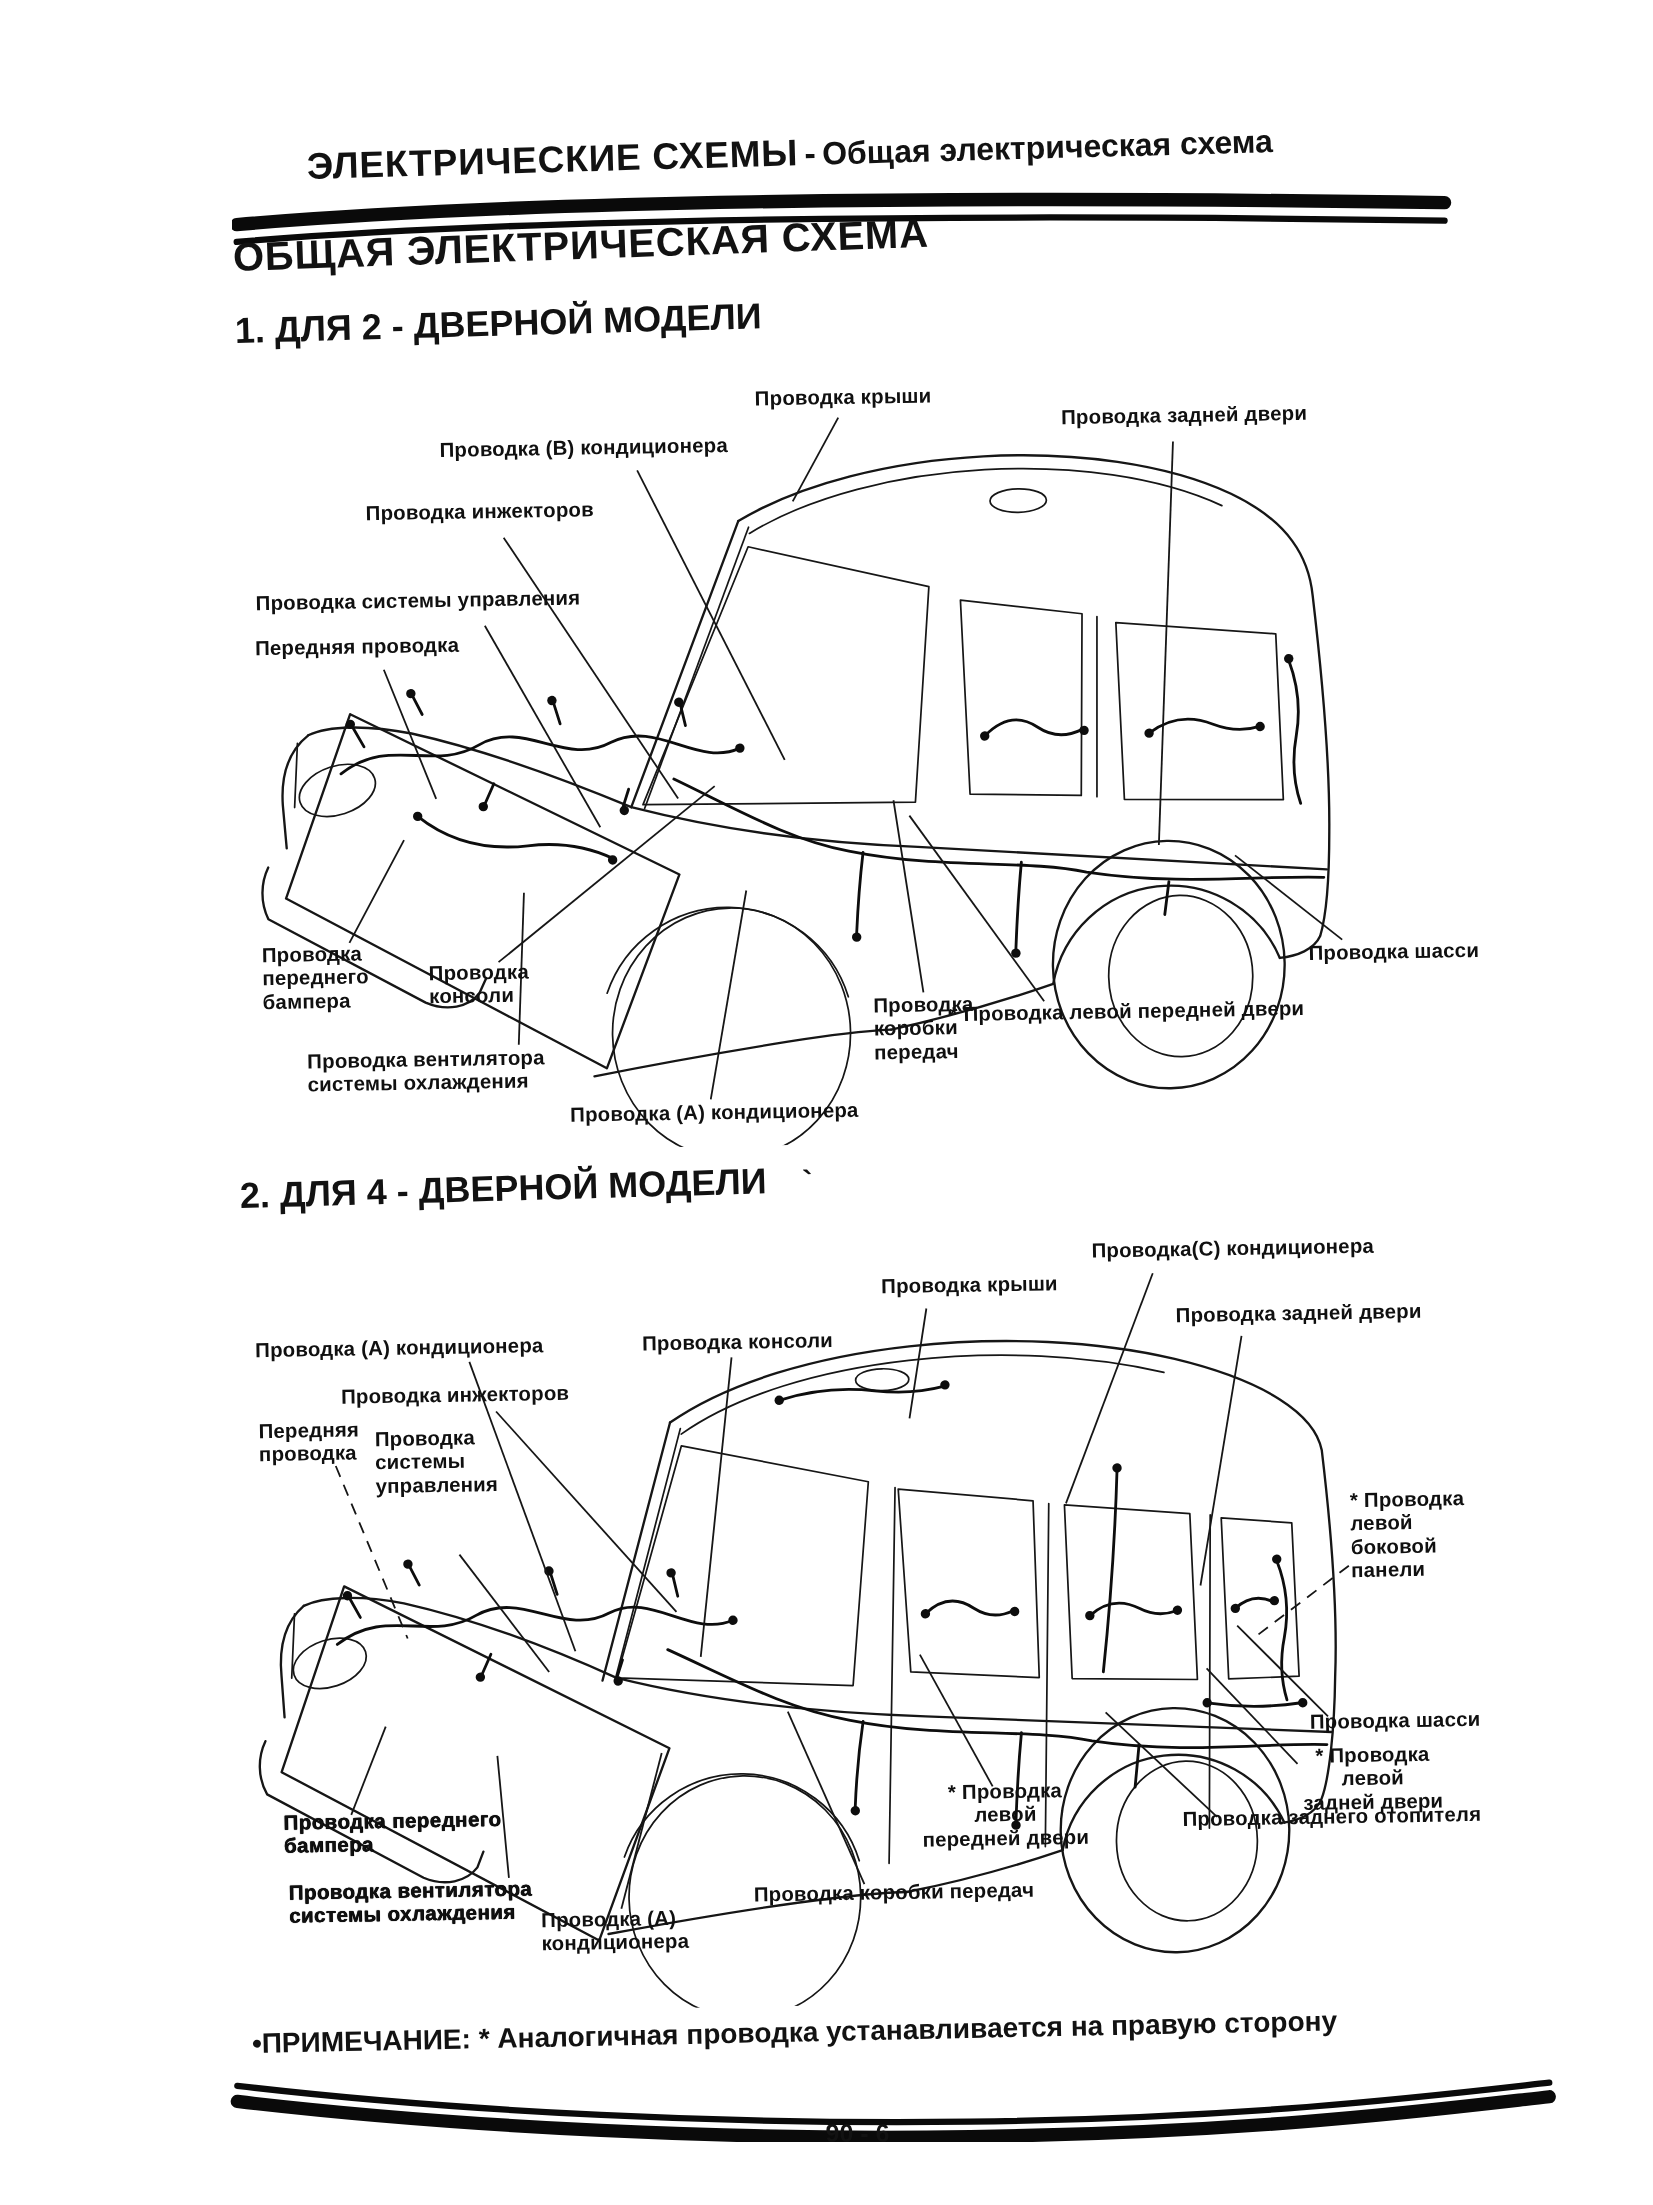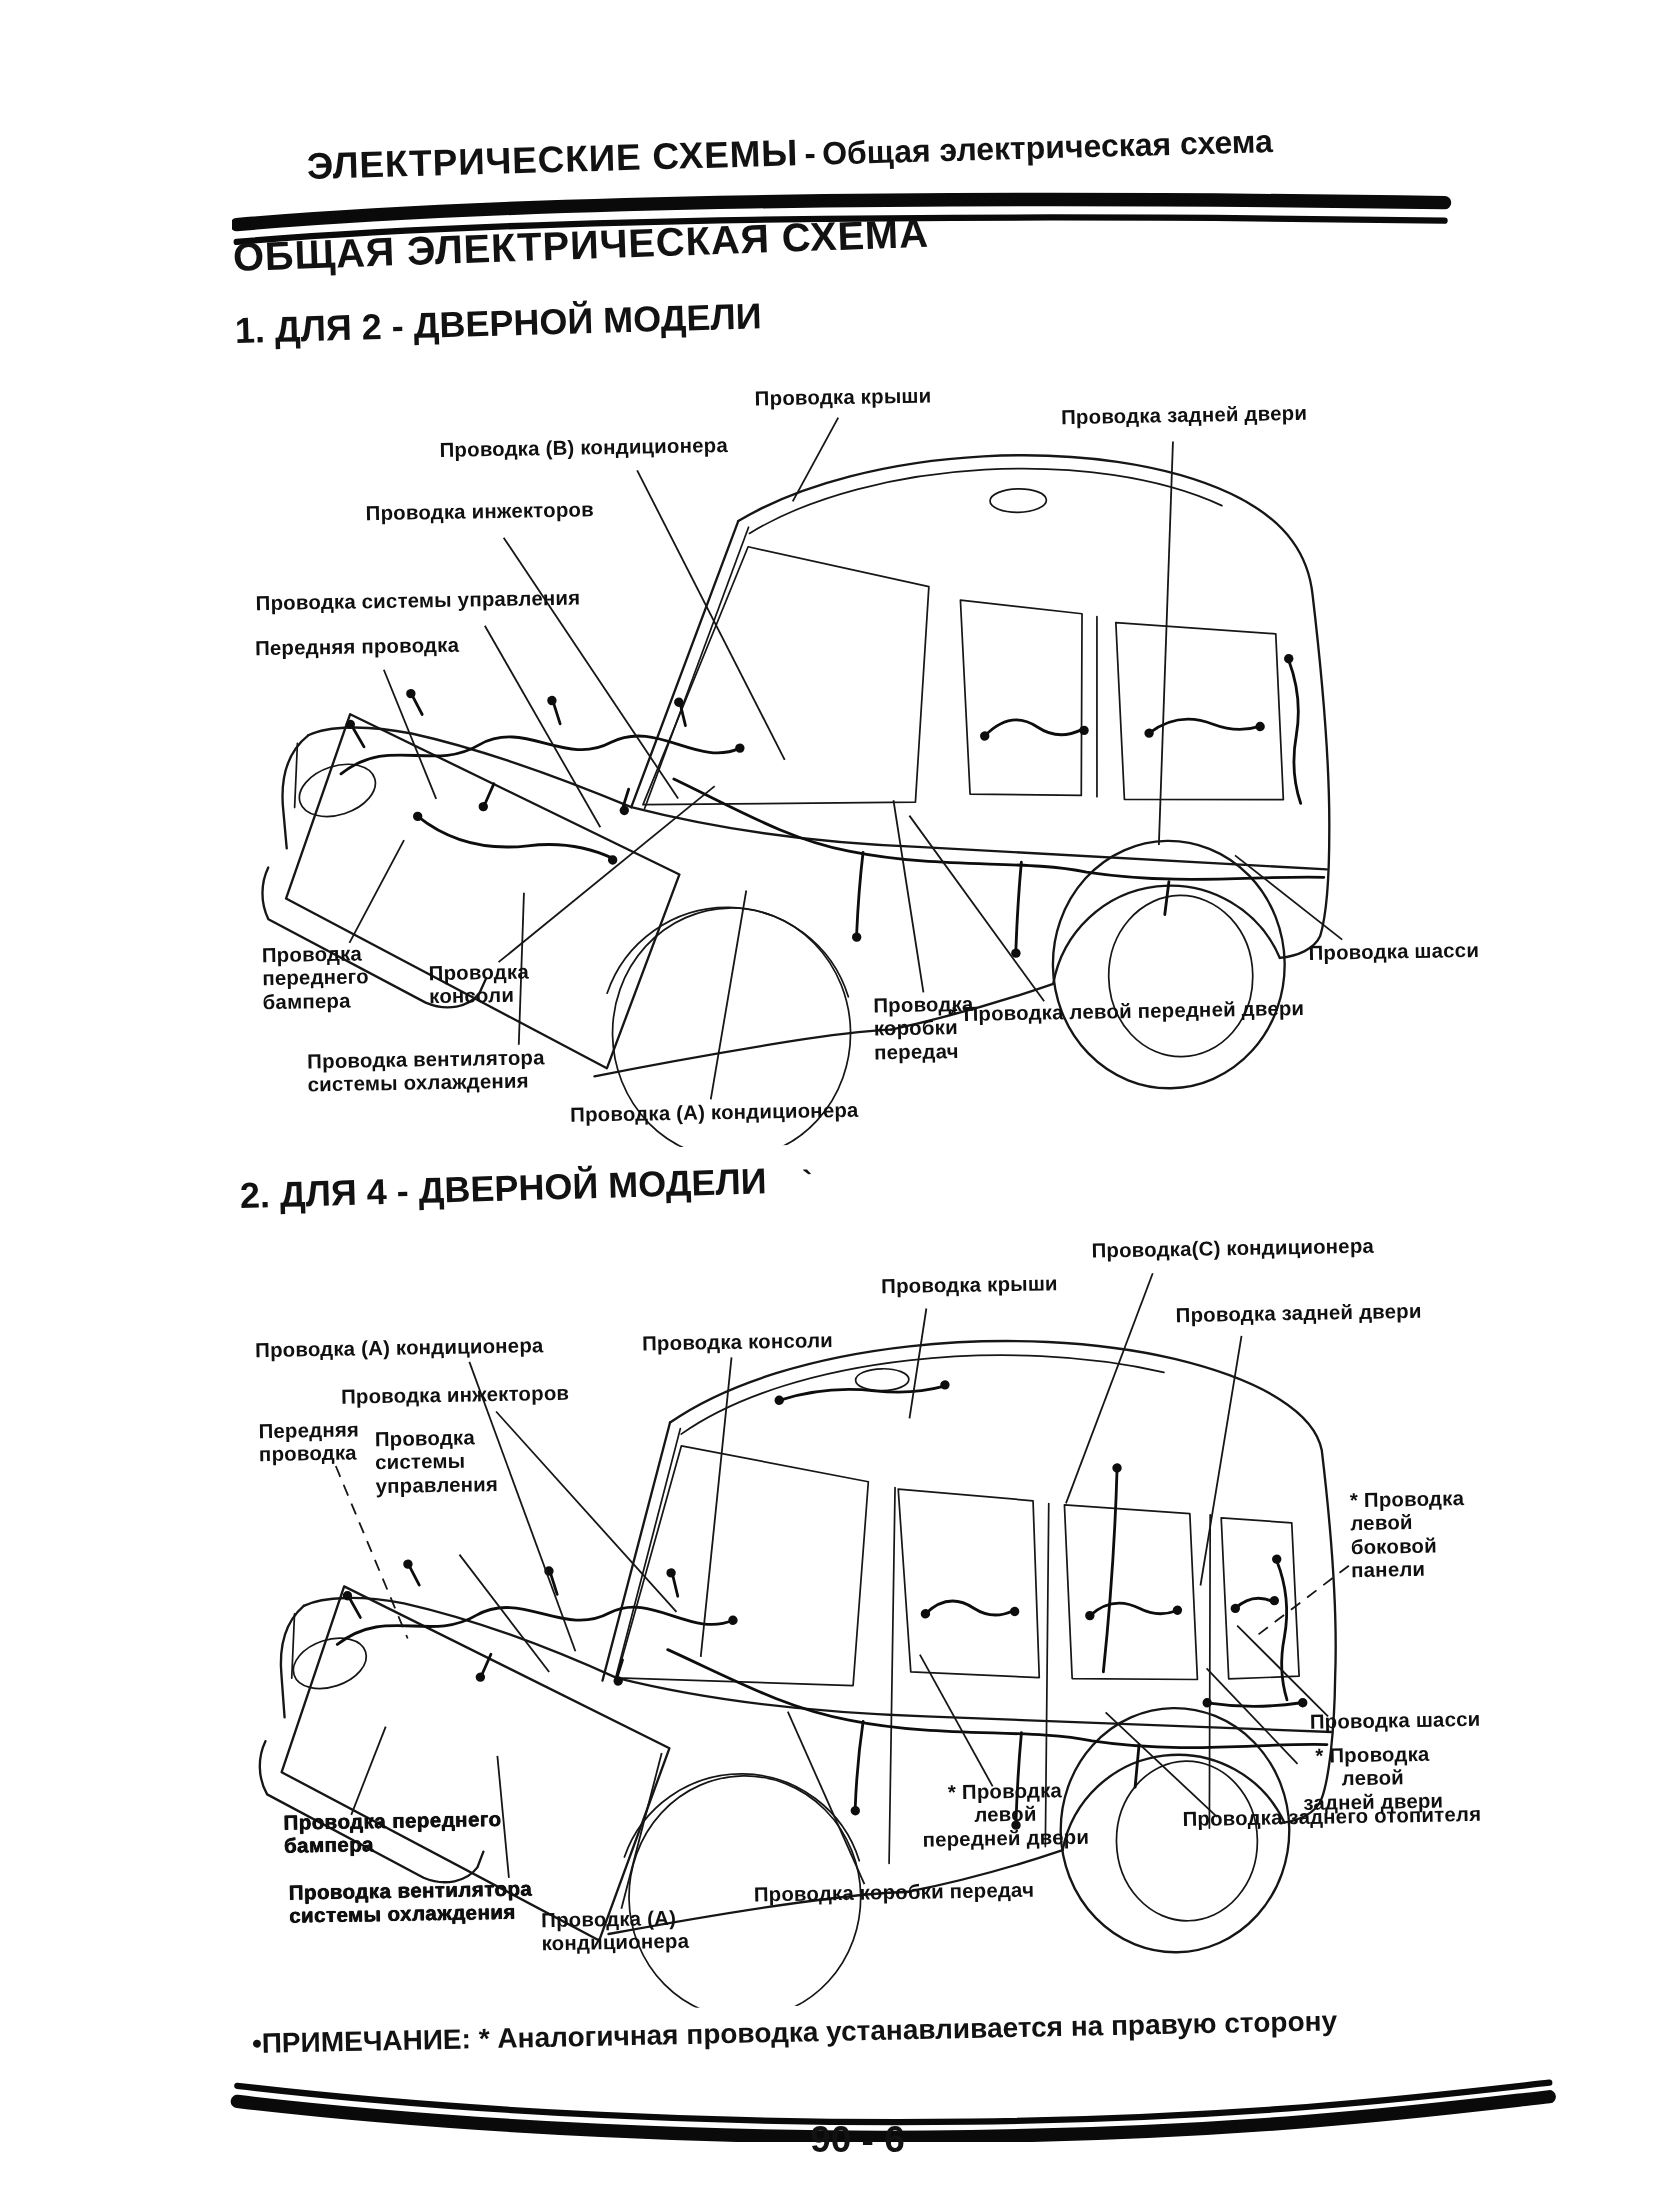--- a/index.html
+++ b/index.html
@@ -14,21 +14,21 @@
               transform:rotate(-2deg);transform-origin:left center;white-space:nowrap;}
   .sec-head{font-size:36px;font-weight:800;transform:rotate(-1.6deg);transform-origin:left center;white-space:nowrap;}
   .sec-head .mark{font-weight:700;margin-left:36px;font-size:31px;}
   .diagram{transform:rotate(-1deg);transform-origin:center center;}
   .lbl{position:absolute;font-size:20.4px;line-height:1.15;font-weight:700;color:#101010;
        white-space:pre-line;letter-spacing:0.2px;}
   .lbl.smear{text-shadow:0 0 0.9px #000,0.5px 0 0 #000;letter-spacing:0.5px;}
   .note{left:252px;top:2028px;font-size:28px;font-weight:800;transform:rotate(-1.2deg);
         transform-origin:left center;white-space:nowrap;}
   .note .nt{font-weight:700;}
-  .pagenum{left:783px;top:2119px;width:149px;text-align:center;font-size:37px;font-weight:600;}
+  .pagenum{left:783px;top:2119px;width:149px;text-align:center;font-size:25px;font-weight:600;}
   svg{display:block;}
   .outline path,.outline ellipse{fill:none;stroke:#161616;stroke-width:3;stroke-linecap:round;stroke-linejoin:round;}
   .outline .thin{stroke-width:2.2;}
   .harness path{fill:none;stroke:#0d0d0d;stroke-width:3.6;stroke-linecap:round;stroke-linejoin:round;}
   .dots circle{fill:#0d0d0d;stroke:none;}
   line.leader{stroke:#161616;stroke-width:2.3;}
   line.leader.dashed{stroke-dasharray:15 11;}
   .rule path{fill:none;stroke:#0a0a0a;stroke-linecap:round;}
 </style>
 </head>

